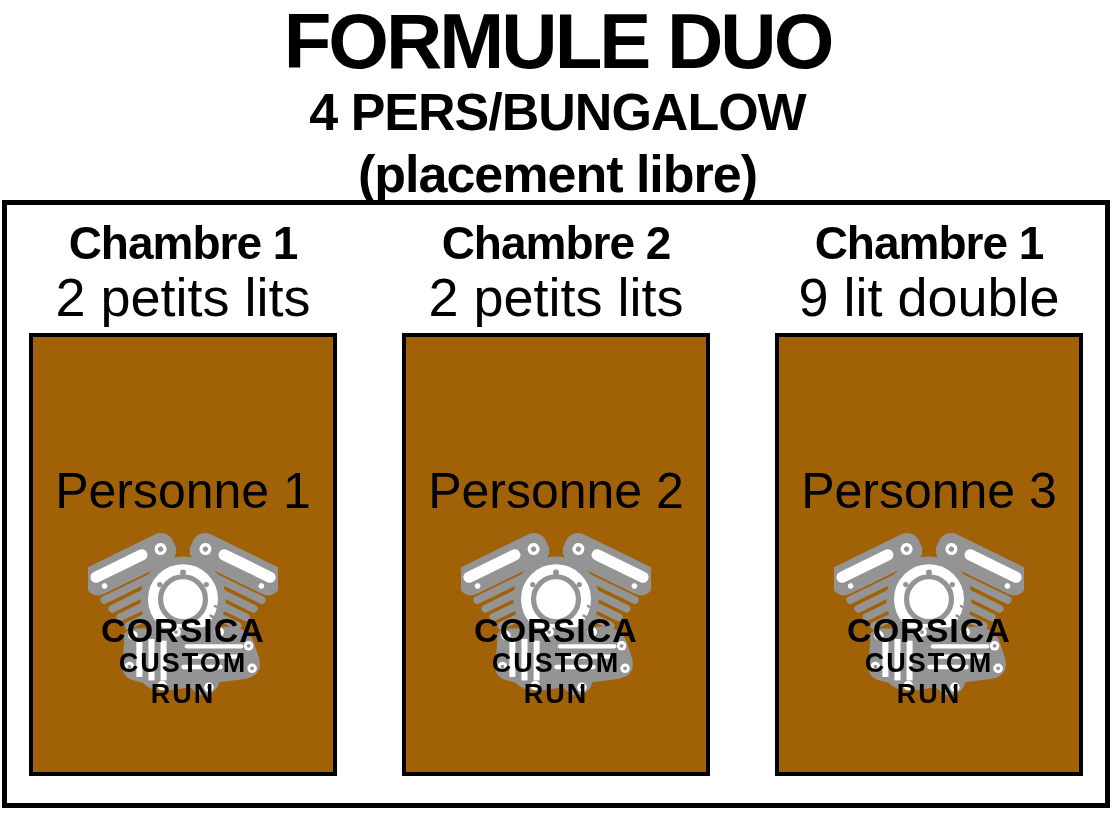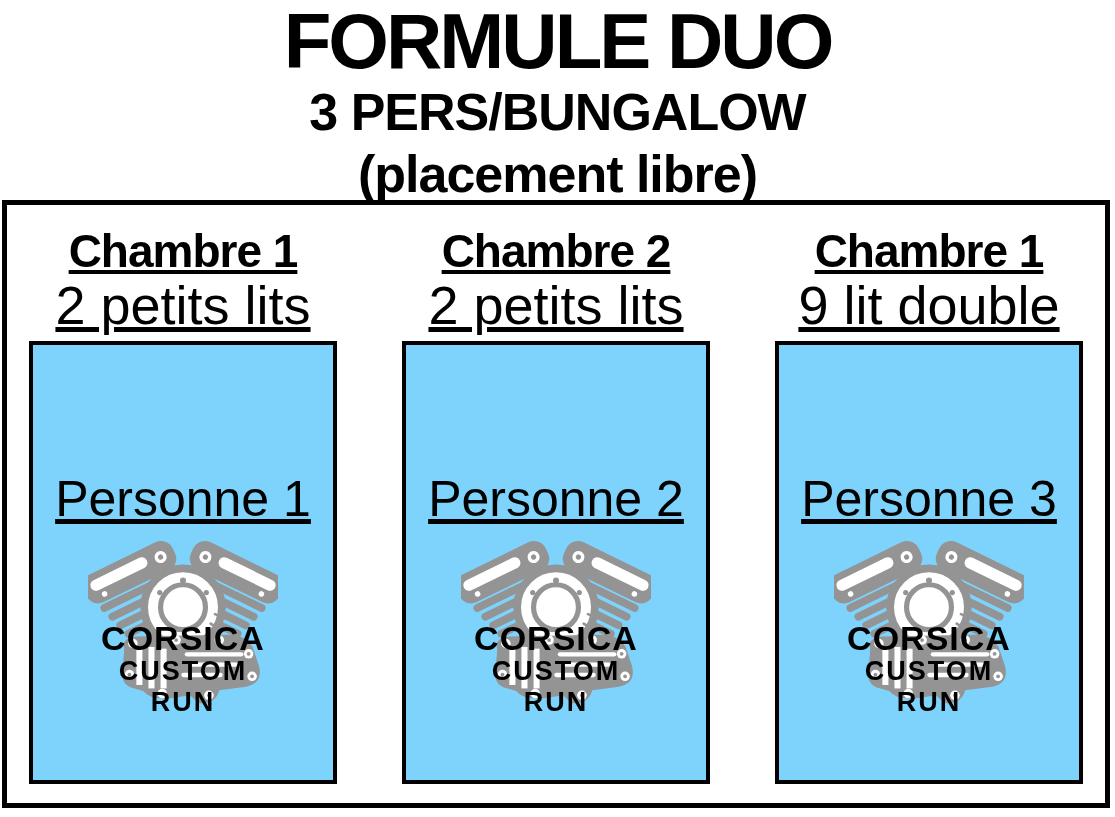--- a/index.html
+++ b/index.html
@@ -27,35 +27,34 @@
     font-size: 52px; font-weight: bold; letter-spacing: -1px;
     line-height: 1.0; margin-top: 10px;
   }
 
   
   .board {
     position: absolute; left: 2px; top: 200px;
     width: 1108px; height: 608px;
     border: 5px solid #000;
     display: flex; justify-content: space-between;
-    padding: 8px 22px;
+    padding: 0 22px;
     background: #fff;
-    text-decoration: underline;
   }
 
   
   .room-col { width: 308px; display: flex; flex-direction: column; }
   .room-header { height: 128px; text-align: center; padding-top: 14px; }
   .room-name { font-size: 46px; font-weight: bold; line-height: 1.08; letter-spacing: -1px; }
   .room-beds { font-size: 54px; font-weight: normal; line-height: 1.05; }
 
   .room-box {
     width: 308px; height: 443px;
     border: 4px solid #000;
-    background: #7dd3fc;
+    background: #a16207;
     display: flex; flex-direction: column; align-items: center;
   }
   .person { font-size: 50px; font-weight: normal; line-height: 1.15; margin-top: 126px; white-space: nowrap; }
 
   
   .logo { position: relative; width: 190px; height: 175px; margin-top: 8px; flex: none; }
   .logo svg.engine { position: absolute; inset: 0; width: 100%; height: 100%; }
   .logo-text {
     position: absolute; left: -30px; right: -30px; top: 40px;
     text-align: center; font-weight: bold; color: #000; margin-top: 44px;
@@ -114,21 +113,21 @@
       <use href="#bolt" transform="translate(86 180)"></use>
       <use href="#bolt" transform="translate(48 158)"></use>
     </g>
   </defs>
 </svg>
 
 <div class="page">
 
   <div class="header">
     <div class="title">FORMULE DUO</div>
-    <div class="subtitle">3 PERS/BUNGALOW</div>
+    <div class="subtitle">4 PERS/BUNGALOW</div>
     <div class="note">(placement libre)</div>
   </div>
 
   <div class="board">
 
     <div class="room-col">
       <div class="room-header">
         <div class="room-name">Chambre 1</div>
         <div class="room-beds">2 petits lits</div>
       </div>

